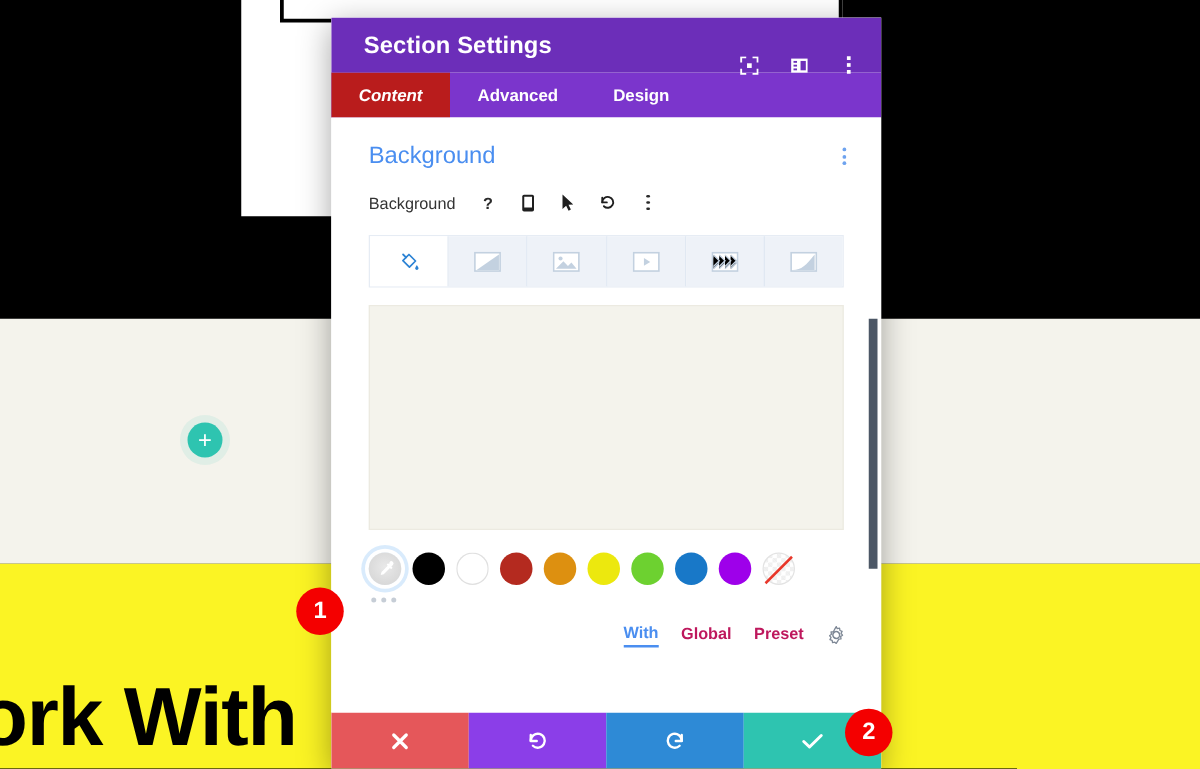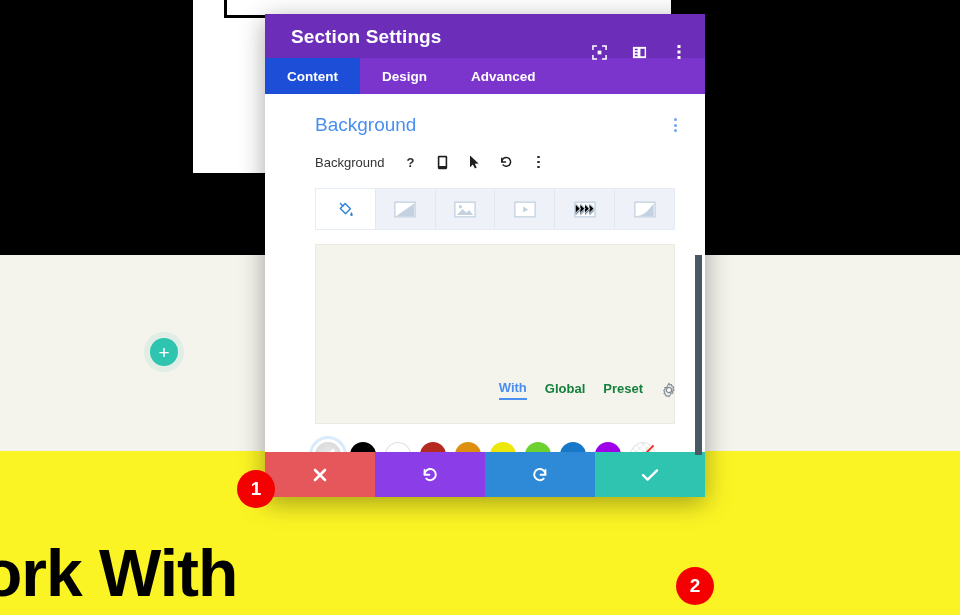--- a/index.html
+++ b/index.html
@@ -27,40 +27,40 @@
   }
   .hero-text {
     position:absolute; left:-18px; top:540px;
     font-size:66px; font-weight:bold; color:#000;
     letter-spacing:-1px; white-space:nowrap; line-height:1;
     font-family:"Liberation Sans", sans-serif;
   }
 
   
   .modal {
-    position:absolute; left:265px; top:14px; width:440px; height:483px;
+    position:absolute; left:265px; top:14px; width:440px; height:601px;
     background:#ffffff; display:flex; flex-direction:column;
     box-shadow:0 6px 24px rgba(0,0,0,0.35); overflow:hidden;
   }
   .modal-header { background:#6c2eb9; padding:12px 26px 10px 26px; position:relative; }
   .modal-title { color:#fff; font-size:19px; font-weight:bold; letter-spacing:0.1px; }
   .modal-preset { color:#d8c2ef; font-size:12px; font-weight:bold; margin-top:4px; }
   .preset-caret { font-size:8px; margin-left:2px; }
   .header-icons { position:absolute; right:18px; top:30px; display:flex; gap:24px; align-items:center; }
   .hicon { width:16px; height:16px; display:flex; align-items:center; justify-content:center; color:#fff; }
   .hicon svg { display:block; }
 
   .tabs { background:#7b35cc; display:flex; height:36px; }
   .tab {
     display:flex; align-items:center; justify-content:center;
     color:#ffffff; font-size:13.5px; font-weight:bold; padding:0 22px; height:36px;
   }
-  .tab.active { background:#1d4ed8; }
-
-  .body-area { flex:1; position:relative; background:#fff; overflow:hidden;margin-left:20px; }
+  .tab.active { background:#b91c1c;font-style:italic; }
+
+  .body-area { flex:1; position:relative; background:#fff; overflow:hidden; }
 
   .section-title-row { display:flex; align-items:center; justify-content:space-between; padding:20px 24px 0 30px; }
   .section-title { color:#4a8ef0; font-size:19px; font-weight:normal; }
   .dots-v { display:flex; flex-direction:column; gap:2.5px; align-items:center; padding:4px; }
   .dots-v i { width:3px; height:3px; border-radius:50%; background:#6ea3ef; display:block; }
 
   .field-row { display:flex; align-items:center; gap:8px; padding:14px 0 0 30px; }
   .field-label { font-size:13px; color:#333; margin-right:6px; }
   .mini-icon {
     width:24px; height:24px; border-radius:50%;
@@ -98,21 +98,21 @@
   .swatch.transparent::after {
     content:""; position:absolute; left:50%; top:-2px; width:2px; height:30px;
     background:#e8372a; transform:translateX(-50%) rotate(45deg);
   }
   .swatch.white { background:#ffffff; box-shadow:inset 0 0 0 1px #e0e0e0; }
 
   .more-dots { display:flex; gap:4px; padding:10px 0 0 32px; }
   .more-dots i { width:4px; height:4px; border-radius:50%; background:#c6cdd6; display:block; }
 
   .tab-strip { position:absolute; right:28px; bottom:52px; display:flex; align-items:center; gap:18px; }
-  .strip-item { font-size:13px; color:#15803d; font-weight:bold; padding-bottom:3px; }
+  .strip-item { font-size:13px; color:#be185d; font-weight:bold; padding-bottom:3px; }
   .strip-item.active { color:#4a8ef0; border-bottom:2px solid #4a8ef0; }
   .gear { width:16px; height:16px; color:#7d8795; }
   .gear svg { display:block; }
 
   .footer { display:flex; height:45px; flex:0 0 45px; }
   .fbtn { flex:1; display:flex; align-items:center; justify-content:center; color:#fff; }
   .fbtn svg { display:block; }
   .fbtn.cancel { background:#e5575a; }
   .fbtn.undo   { background:#8b3ee8; }
   .fbtn.redo   { background:#2e8ad6; }
@@ -175,22 +175,22 @@
             <rect x="0.5" y="1" width="3" height="3" fill="#fff"></rect>
             <rect x="0.5" y="6.5" width="3" height="3" fill="#fff"></rect>
             <rect x="0.5" y="12" width="3" height="3" fill="#fff"></rect>
           </svg>
         </span>
       </div>
     </div>
 
     <div class="tabs">
       <div class="tab active">Content</div>
+      <div class="tab">Advanced</div>
       <div class="tab">Design</div>
-      <div class="tab">Advanced</div>
     </div>
 
     <div class="body-area">
 
       <div class="section-title-row">
         <div class="section-title">Background</div>
         <div class="dots-v">
             <i></i>
             <i></i>
             <i></i>

